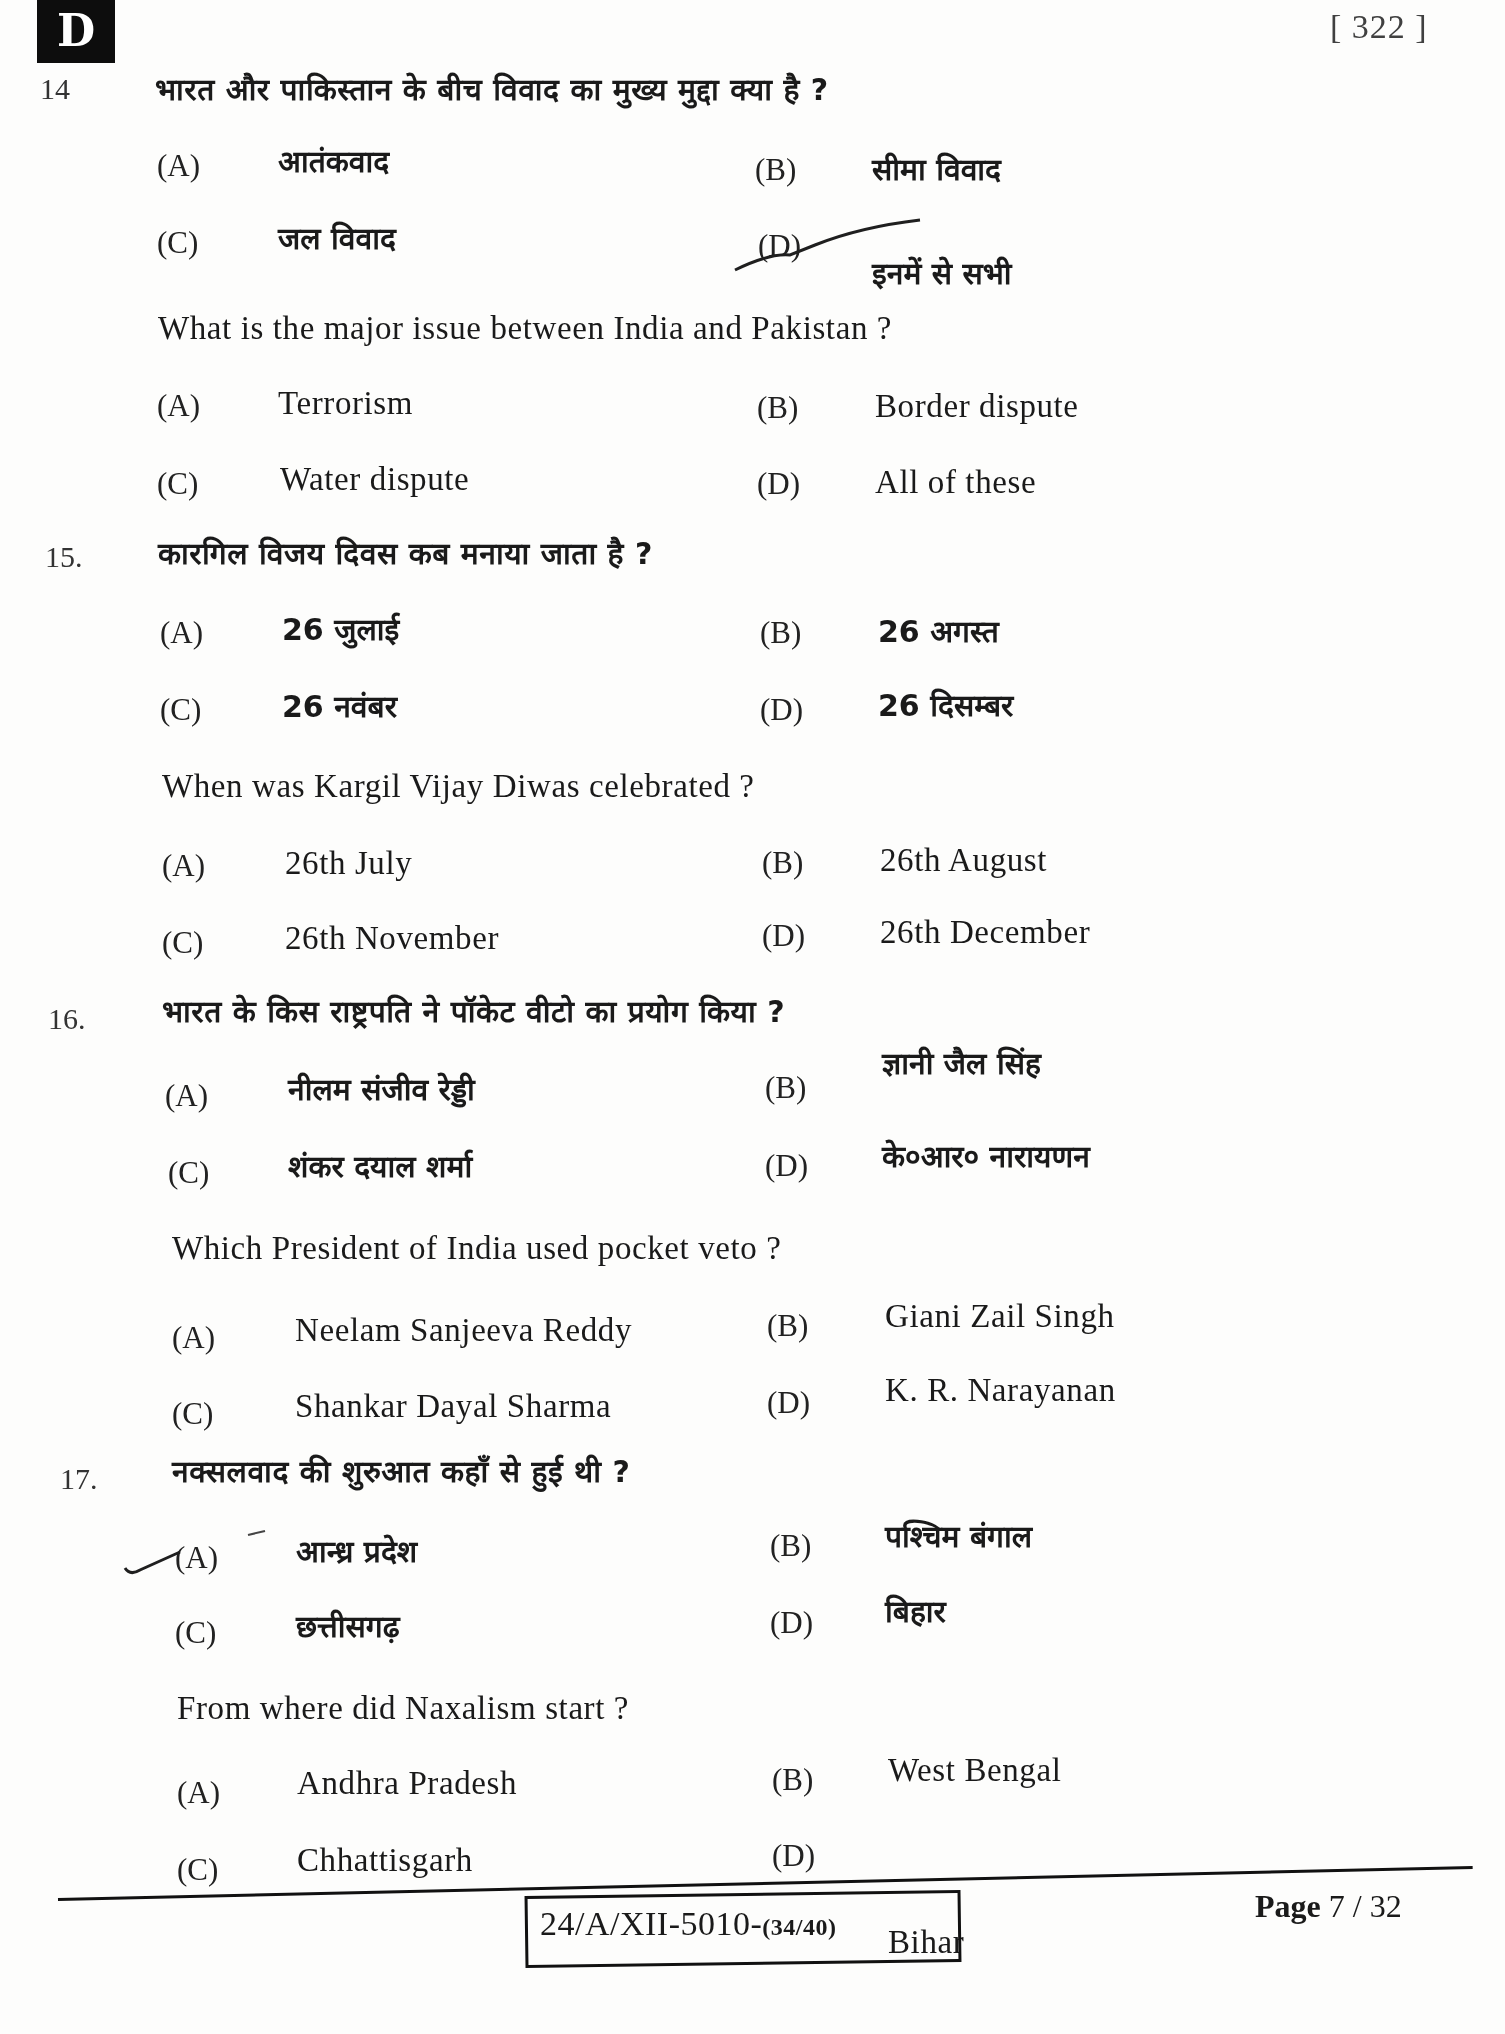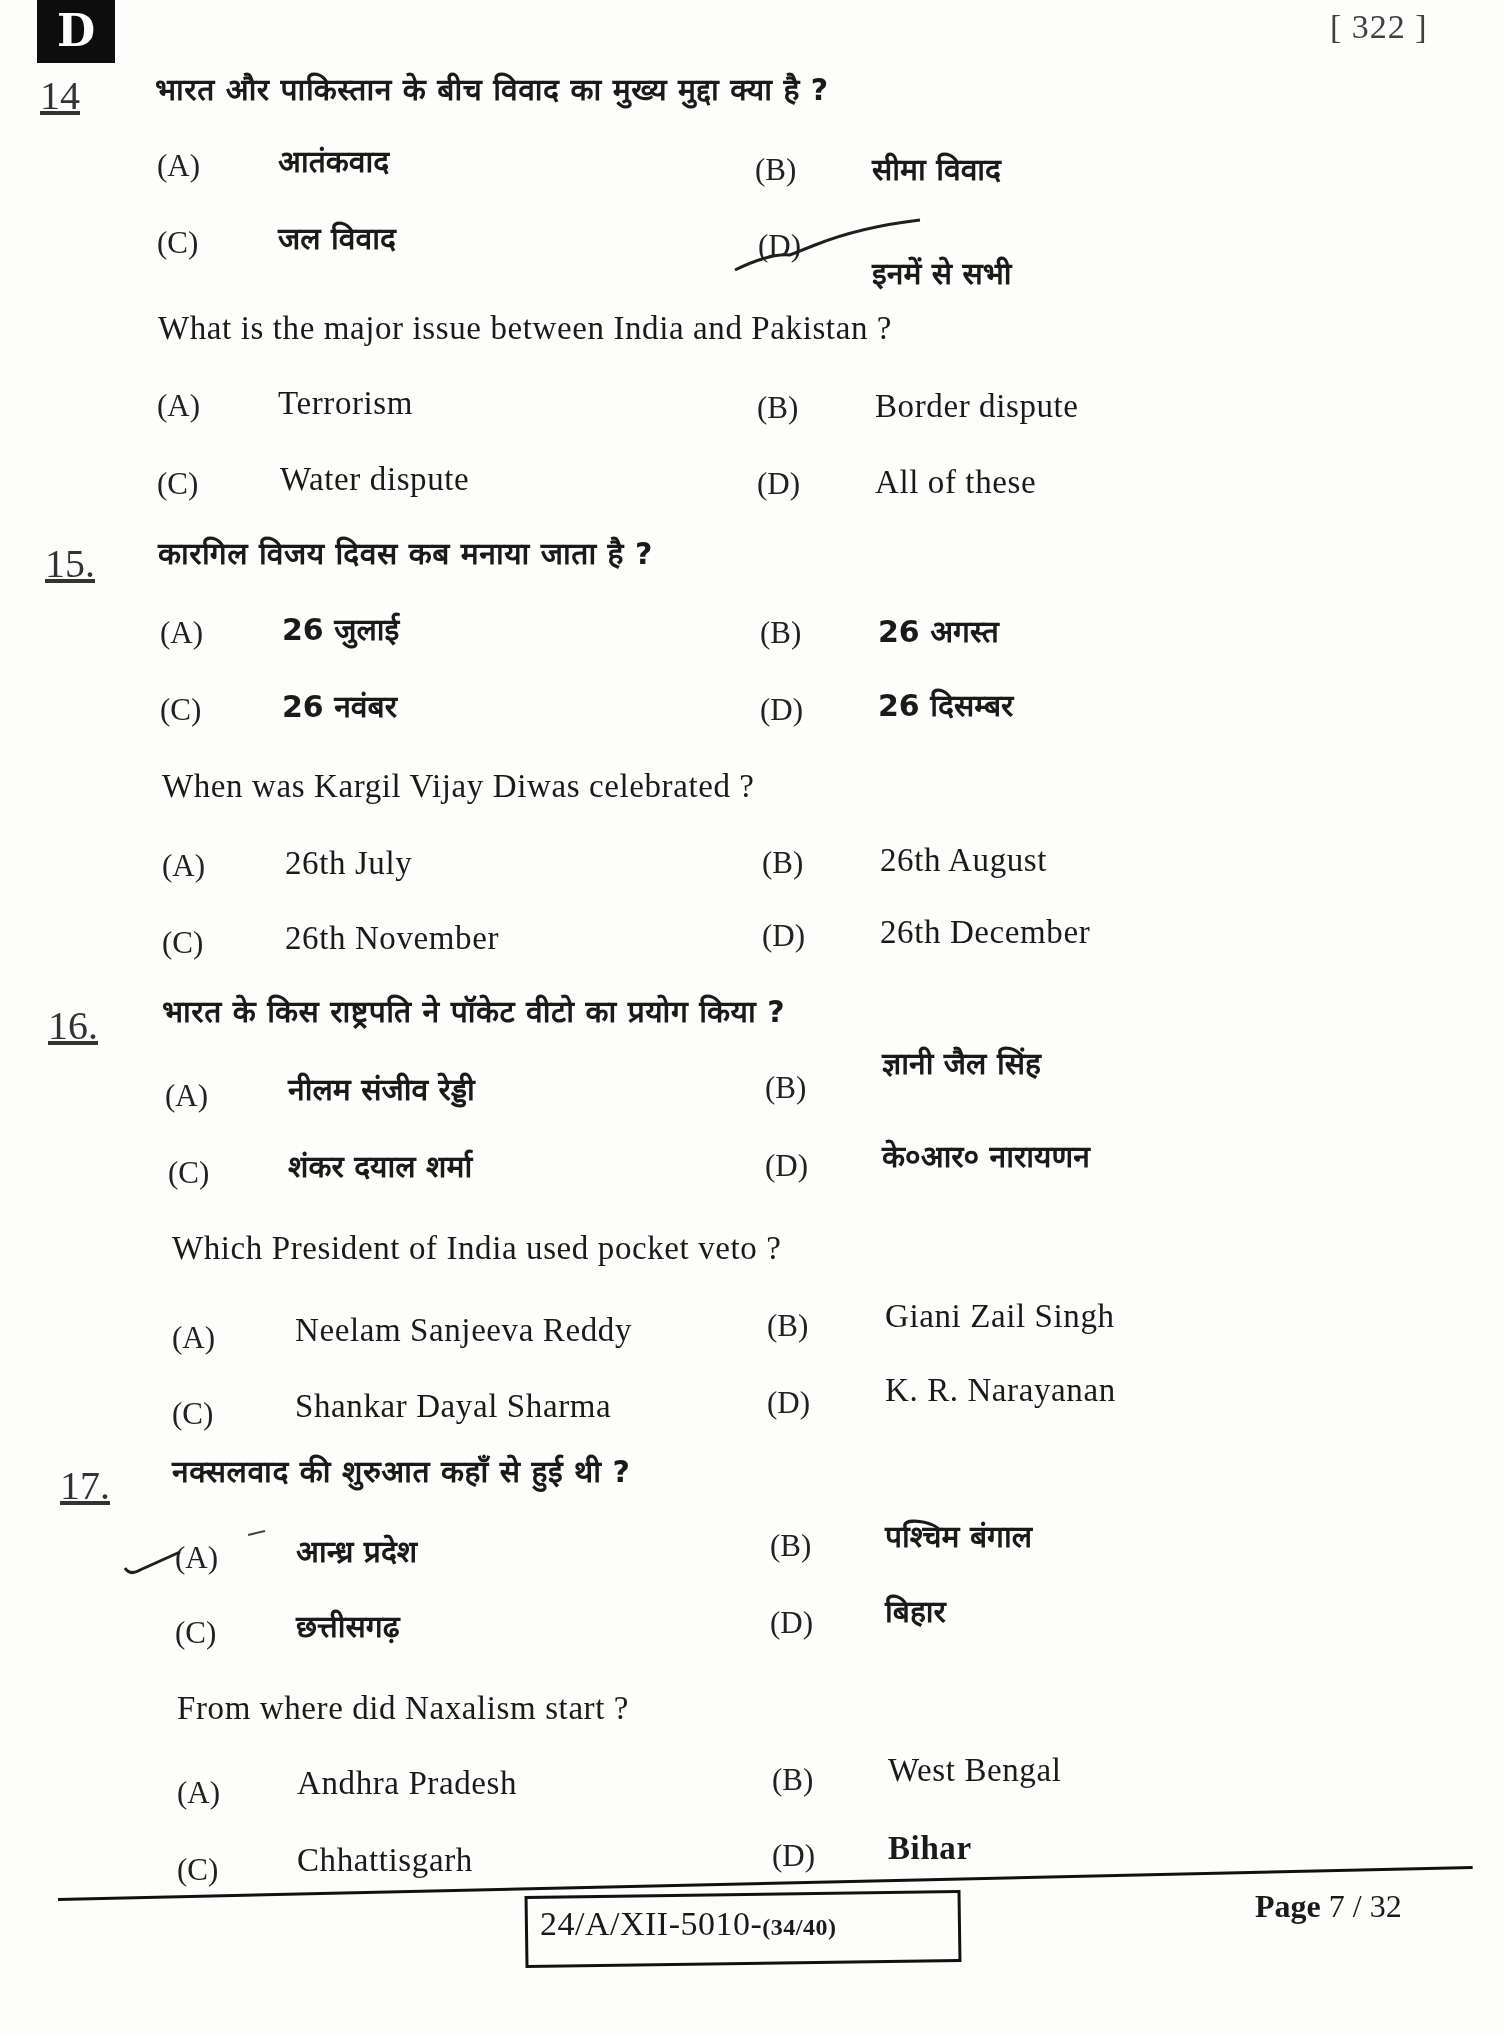--- a/index.html
+++ b/index.html
@@ -10,21 +10,21 @@
   }
   .abs { position:absolute; white-space:nowrap; }
   .set-box {
     left:37px; top:0px; width:78px; height:63px; background:#0d0d0d;
     color:#fff; font-weight:bold; font-size:44px; text-align:center; line-height:62px;
     font-family:"DejaVu Serif", serif;
   }
   .code {
     left:1330px; top:8px; font-size:34px; letter-spacing:1px; color:#404040;
   }
-  .qnum { font-size:40px; color:#333;text-decoration:underline; }
+  .qnum { font-size:30px; color:#333; }
   .qhi { font-family:"DejaVu Sans", sans-serif; font-weight:bold; font-size:30px; letter-spacing:0.5px; }
   .qen { font-size:33px; letter-spacing:0.6px; }
   .olabel { font-size:31px; color:#222; }
   .otext-hi { font-family:"DejaVu Sans", sans-serif; font-weight:bold; font-size:30px; }
   .otext-en { font-size:33px; letter-spacing:0.6px; }
   .rule {
     left:58px; top:1898px; width:1415px; height:3px; background:#111;
     transform:rotate(-1.3deg); transform-origin:left center;
   }
   .paper-box {
@@ -125,18 +125,18 @@
 </svg>
 
 <div class="abs qen" style="left:177px;top:1690px;">From where did Naxalism start ?</div>
 <div class="abs olabel" style="left:177px;top:1775px;">(A)</div>
 <div class="abs otext-en" style="left:297px;top:1765px;">Andhra Pradesh</div>
 <div class="abs olabel" style="left:772px;top:1762px;">(B)</div>
 <div class="abs otext-en" style="left:888px;top:1752px;">West Bengal</div>
 <div class="abs olabel" style="left:177px;top:1852px;">(C)</div>
 <div class="abs otext-en" style="left:297px;top:1842px;">Chhattisgarh</div>
 <div class="abs olabel" style="left:772px;top:1838px;">(D)</div>
-<div class="abs otext-en" style="left:888px;top:1830px;font-weight:bold;">Bihar</div>
+<div class="abs otext-en" style="left:888px;top:1924px;">Bihar</div>
 
 <div class="abs rule"></div>
 <div class="abs paper-box"></div>
 <div class="abs paper-code"><span>24/A/XII-5010-</span><small>(34/40)</small></div>
 <div class="abs page-no"><span style="font-weight:bold">Page</span> <span>7</span> <span>/</span> <span>32</span></div>
 
 </body></html>

